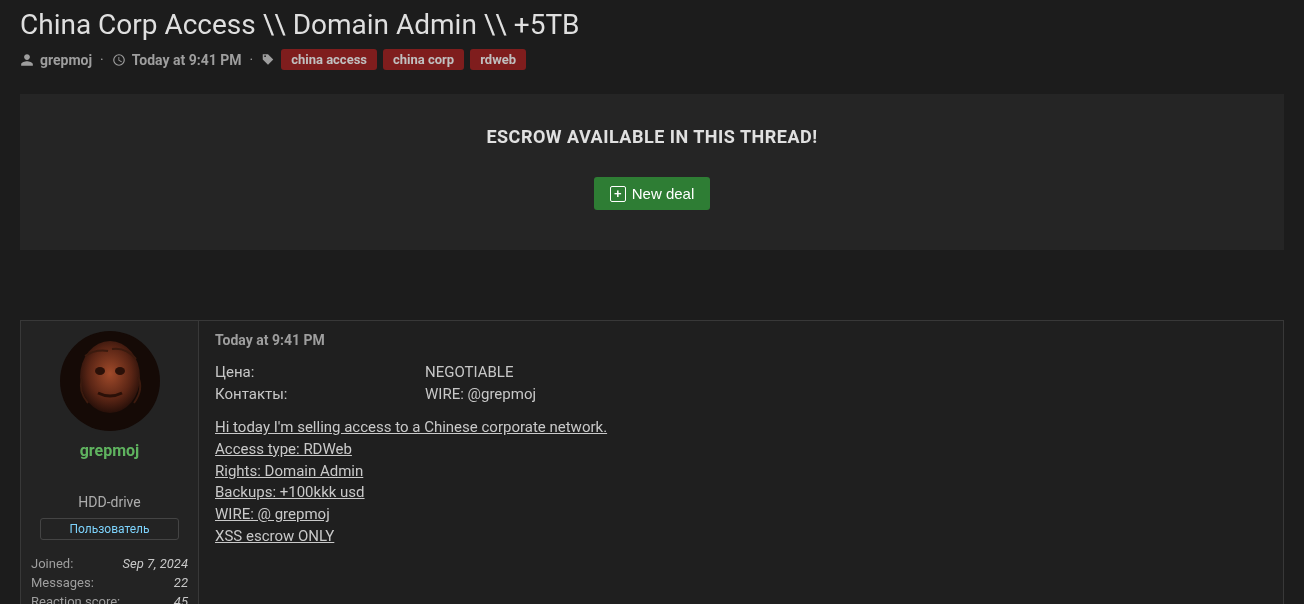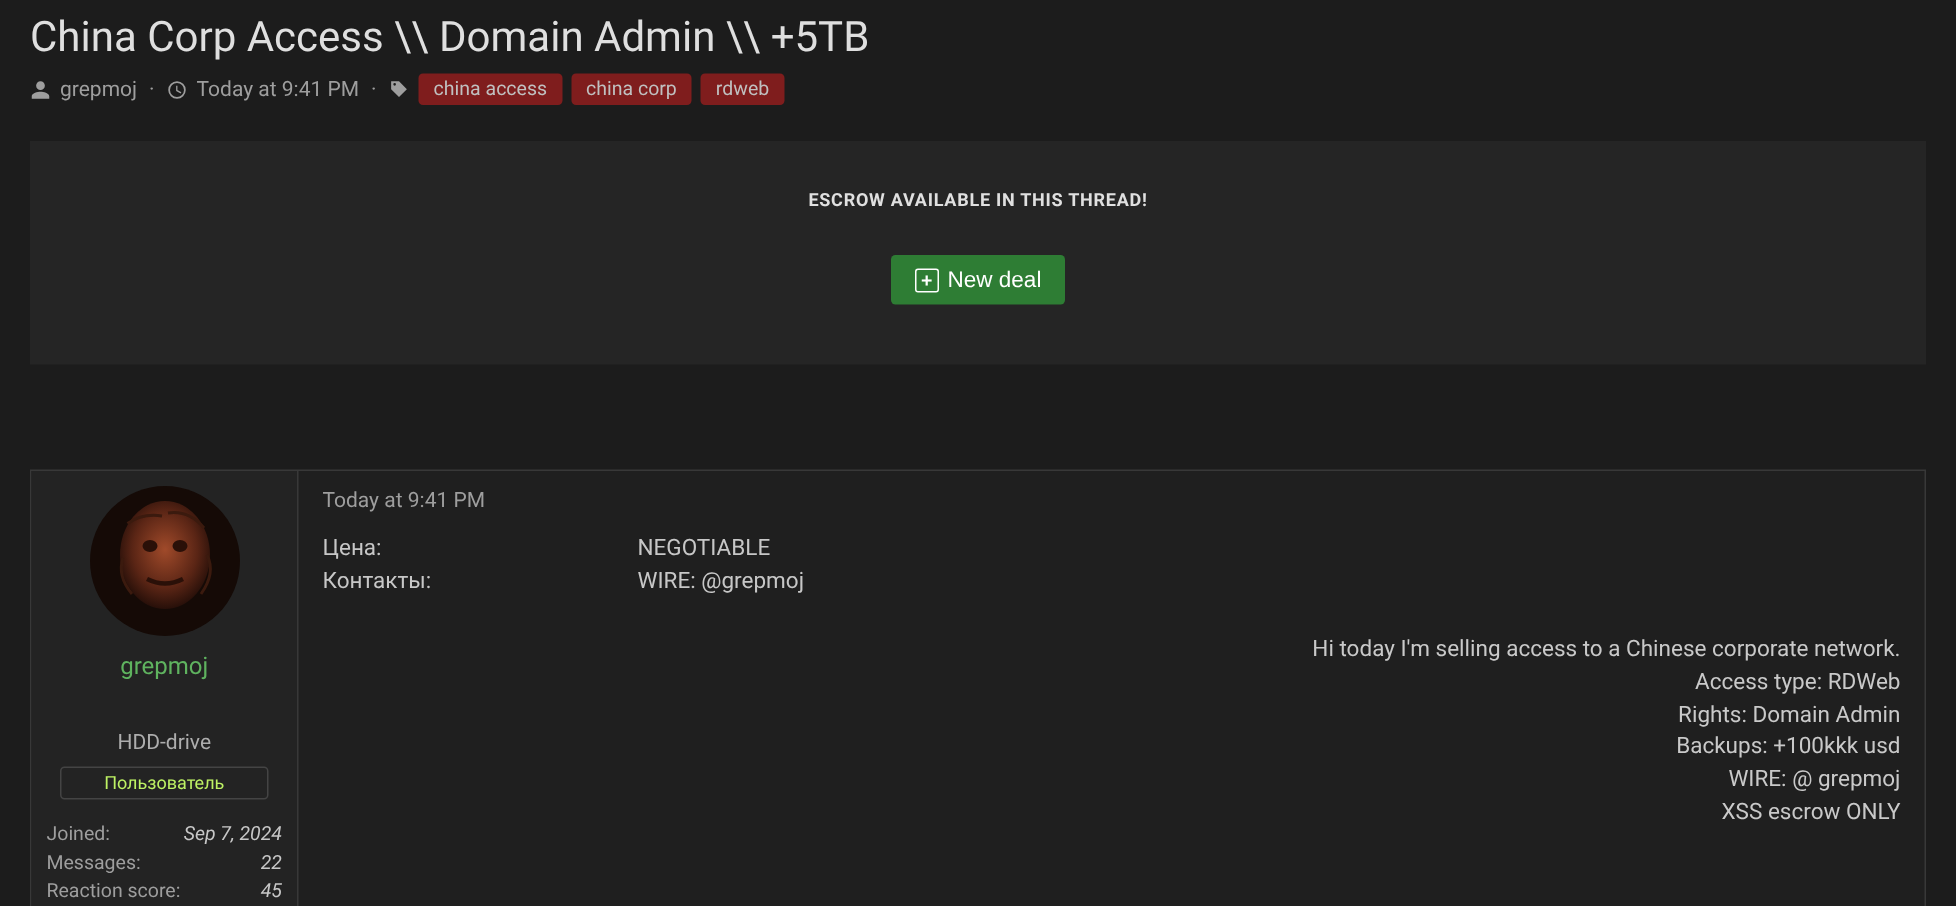--- a/index.html
+++ b/index.html
@@ -53,21 +53,21 @@
       align-items: center;
     }
     .escrow-banner {
       background: #252525;
       margin: 12px 20px 0 20px;
       padding: 32px 20px 40px 20px;
       text-align: center;
     }
     .escrow-text {
       color: #e0e0e0;
-      font-size: 12px;
+      font-size: 18px;
       font-weight: 700;
       letter-spacing: 0.5px;
       margin-bottom: 30px;
     }
     .new-deal-btn {
       display: inline-flex;
       align-items: center;
       gap: 6px;
       background: #2e7d34;
       color: #fff;
@@ -127,21 +127,21 @@
       font-size: 14px;
       margin-bottom: 8px;
       text-align: center;
       margin-top: 30px;
     }
     .role-badge {
       border: 1px solid #444;
       border-radius: 3px;
       padding: 3px 28px;
       font-size: 12px;
-      color: #bef264;
+      color: #7dd3fc;
       margin-bottom: 14px;
       text-align: center;
     }
     .stats {
       width: 100%;
       font-size: 13px;
       color: #9e9e9e;
       text-align: center;
     }
     .stat-row {
@@ -185,29 +185,30 @@
       margin-bottom: 4px;
     }
     .deal-label {
       width: 210px;
       color: #c7c7c7;
     }
     .deal-value {
       color: #c7c7c7;
     }
     .post-body {
-      margin-top: 26px;
-      text-align: right;
+      margin-top: 14px;
+      text-align: left;
       line-height: 1.45;
       color: #c9c9c9;
+      text-decoration: underline;
     }
     .post-body p {
       margin: 0;
     }
-    a { text-decoration: none; color: inherit; }
+    a { text-decoration: none; color: inherit; font-weight: bold; }
   </style>
 </head>
 <body>
 
 <header class="thread-header">
   <h1 class="thread-title">China Corp Access \\ Domain Admin \\ +5TB</h1>
   <div class="meta-line">
     <span class="meta-icon">
       <svg viewBox="0 0 24 24">
           <path d="M12 12c2.7 0 5-2.3 5-5s-2.3-5-5-5-5 2.3-5 5 2.3 5 5 5zm0 2c-3.3 0-10 1.7-10 5v3h20v-3c0-3.3-6.7-5-10-5z"></path>

